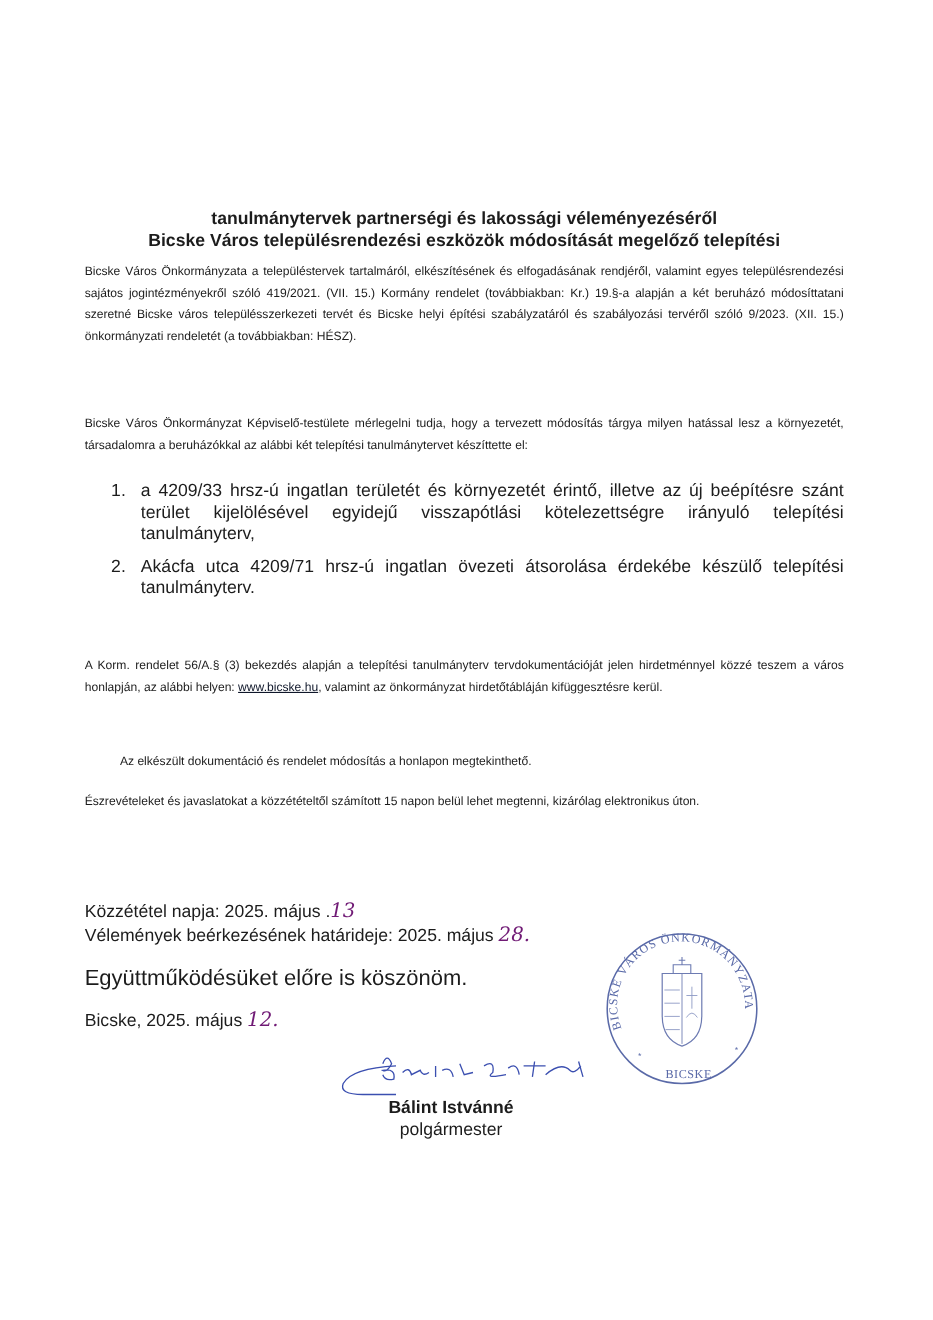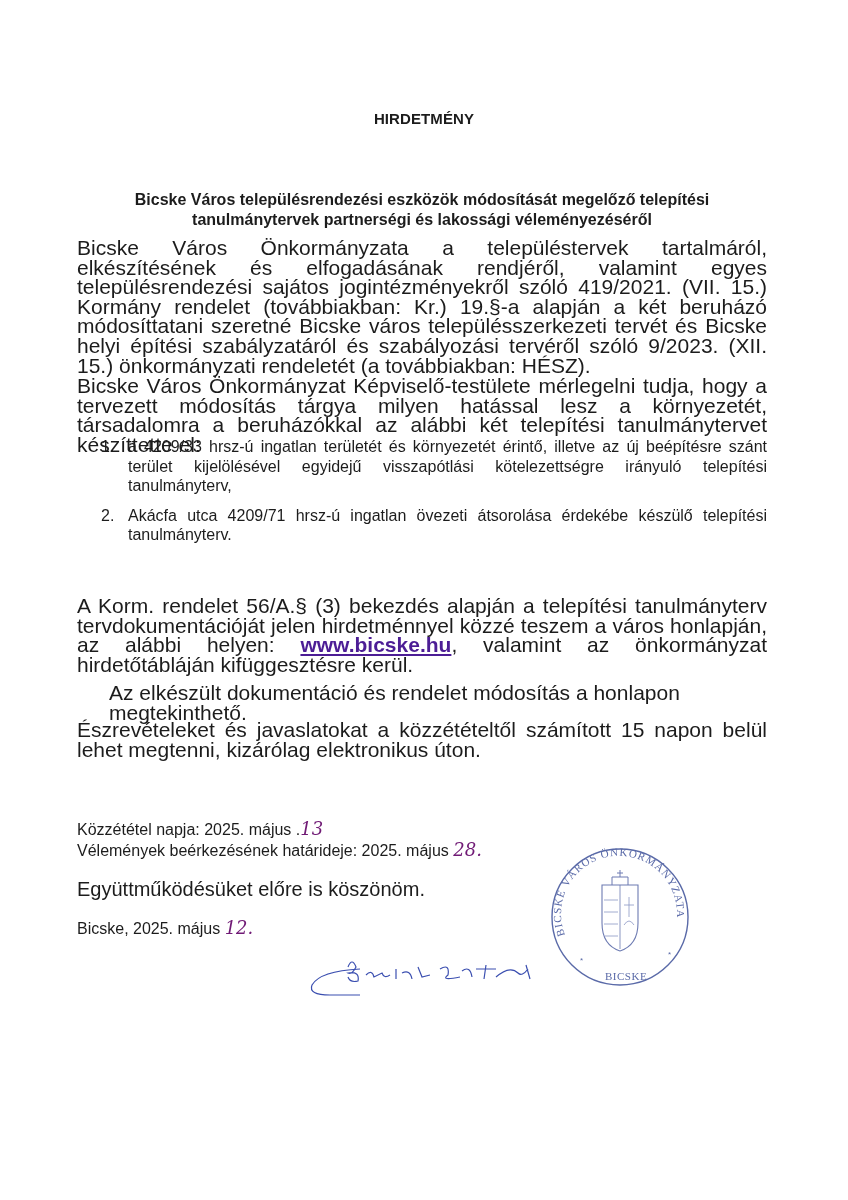--- a/index.html
+++ b/index.html
@@ -3,52 +3,51 @@
 <meta charset="utf-8">
 <style>
   html, body { margin: 0; padding: 0; background: #ffffff; }
   body { width: 848px; height: 1200px; position: relative; overflow: hidden;
          font-family: "Liberation Sans", sans-serif; color: #1c1c1c; }
   .page { position: absolute; left: 0; top: 0; width: 848px; height: 1200px; }
   .title { position: absolute; left: 0; width: 848px; top: 110px; text-align: center;
            font-weight: bold; font-size: 15px; letter-spacing: 0.1px; }
   .subtitle { position: absolute; left: 77px; width: 690px; top: 190px; text-align: center;
               font-weight: bold; font-size: 16px; line-height: 20px; }
-  .body { position: absolute; left: 77px; width: 690px; font-size: 21px; line-height: 19.6px;
+  .body { position: absolute; left: 77px; width: 690px; font-size: 11px; line-height: 19.6px;
           text-align: justify; }
   .body p { margin: 0; }
   .p1 { top: 238px; }
   .p2 { top: 376px; }
   .list { position: absolute; left: 77px; width: 690px; top: 437px; font-size: 16px; line-height: 19.6px; }
   .li { position: relative; padding-left: 51px; margin-bottom: 10px; }
   .li .num { position: absolute; left: 24px; top: 0; }
   .p3 { top: 596px; }
   .p4 { top: 683px; margin-left: 32px; }
   .p5 { top: 720px; }
   .nojust { text-align: left; }
-  .link { color: #4c1d95; text-decoration: underline; font-weight: bold; }
+  .link { color: #0f172a; text-decoration: underline; }
   .dates { position: absolute; left: 77px; top: 819px; font-size: 16px; line-height: 19.6px; }
   .hand { font-family: "DejaVu Serif", serif; font-style: italic; color: #701a75; font-size: 18px; }
   .thanks { position: absolute; left: 77px; top: 878px; font-size: 20px; }
   .place { position: absolute; left: 77px; top: 917px; font-size: 16px; }
   .stamp { position: absolute; left: 540px; top: 845px; width: 160px; height: 150px; }
   .sig { position: absolute; left: 300px; top: 955px; width: 250px; height: 50px; }
   .signer { position: absolute; left: 300px; top: 998px; width: 220px; text-align: center; font-size: 16px; line-height: 19.6px; }
   .signer .name { font-weight: bold; }
 </style>
 </head>
 <body>
 
 <div class="page">
 
-  <div class="title">HIRDETMÉNY</div>
 
   <div class="subtitle">
+    <div>tanulmánytervek partnerségi és lakossági véleményezéséről</div>
     <div>Bicske Város településrendezési eszközök módosítását megelőző telepítési</div>
-    <div>tanulmánytervek partnerségi és lakossági véleményezéséről</div>
   </div>
 
   <div class="body p1">
     <p>Bicske Város Önkormányzata a településtervek tartalmáról, elkészítésének és elfogadásának rendjéről, valamint egyes településrendezési sajátos jogintézményekről szóló 419/2021. (VII. 15.) Kormány rendelet (továbbiakban: Kr.) 19.§-a alapján a két beruházó módosíttatani szeretné Bicske város településszerkezeti tervét és Bicske helyi építési szabályzatáról és szabályozási tervéről szóló 9/2023. (XII. 15.) önkormányzati rendeletét (a továbbiakban: HÉSZ).</p>
   </div>
 
   <div class="body p2">
     <p>Bicske Város Önkormányzat Képviselő-testülete mérlegelni tudja, hogy a tervezett módosítás tárgya milyen hatással lesz a környezetét, társadalomra a beruházókkal az alábbi két telepítési tanulmánytervet készíttette el:</p>
   </div>
 
@@ -111,14 +110,18 @@
   </div>
 
   <div class="sig">
     <svg width="250" height="50" viewBox="0 0 250 50">
       <path d="M 60 14 Q 20 16 12 30 Q 8 40 30 40 L 60 40" fill="none" stroke="#3b4fb0" stroke-width="1.2"></path>
       <path d="M 48 12 Q 52 2 56 12 Q 52 20 48 18 Q 60 16 58 26 Q 50 28 48 22 M 66 20 Q 72 14 74 22 Q 78 20 82 18 Q 84 24 90 20 M 96 14 L 96 24 M 102 18 Q 110 14 112 24 M 118 12 L 122 22 L 130 20" fill="none" stroke="#3b4fb0" stroke-width="1.2"></path>
       <path d="M 140 14 Q 150 8 148 20 Q 140 26 160 22 M 162 16 Q 170 10 172 22 M 176 14 L 196 14 M 186 10 L 184 24 M 196 22 Q 210 10 218 18 Q 222 22 228 14 M 226 10 L 230 24" fill="none" stroke="#3b4fb0" stroke-width="1.2"></path>
     </svg>
   </div>
 
+  <div class="signer">
+    <div class="name">Bálint Istvánné</div>
+    <div>polgármester</div>
+  </div>
 
 </div>
 
 </body></html>

